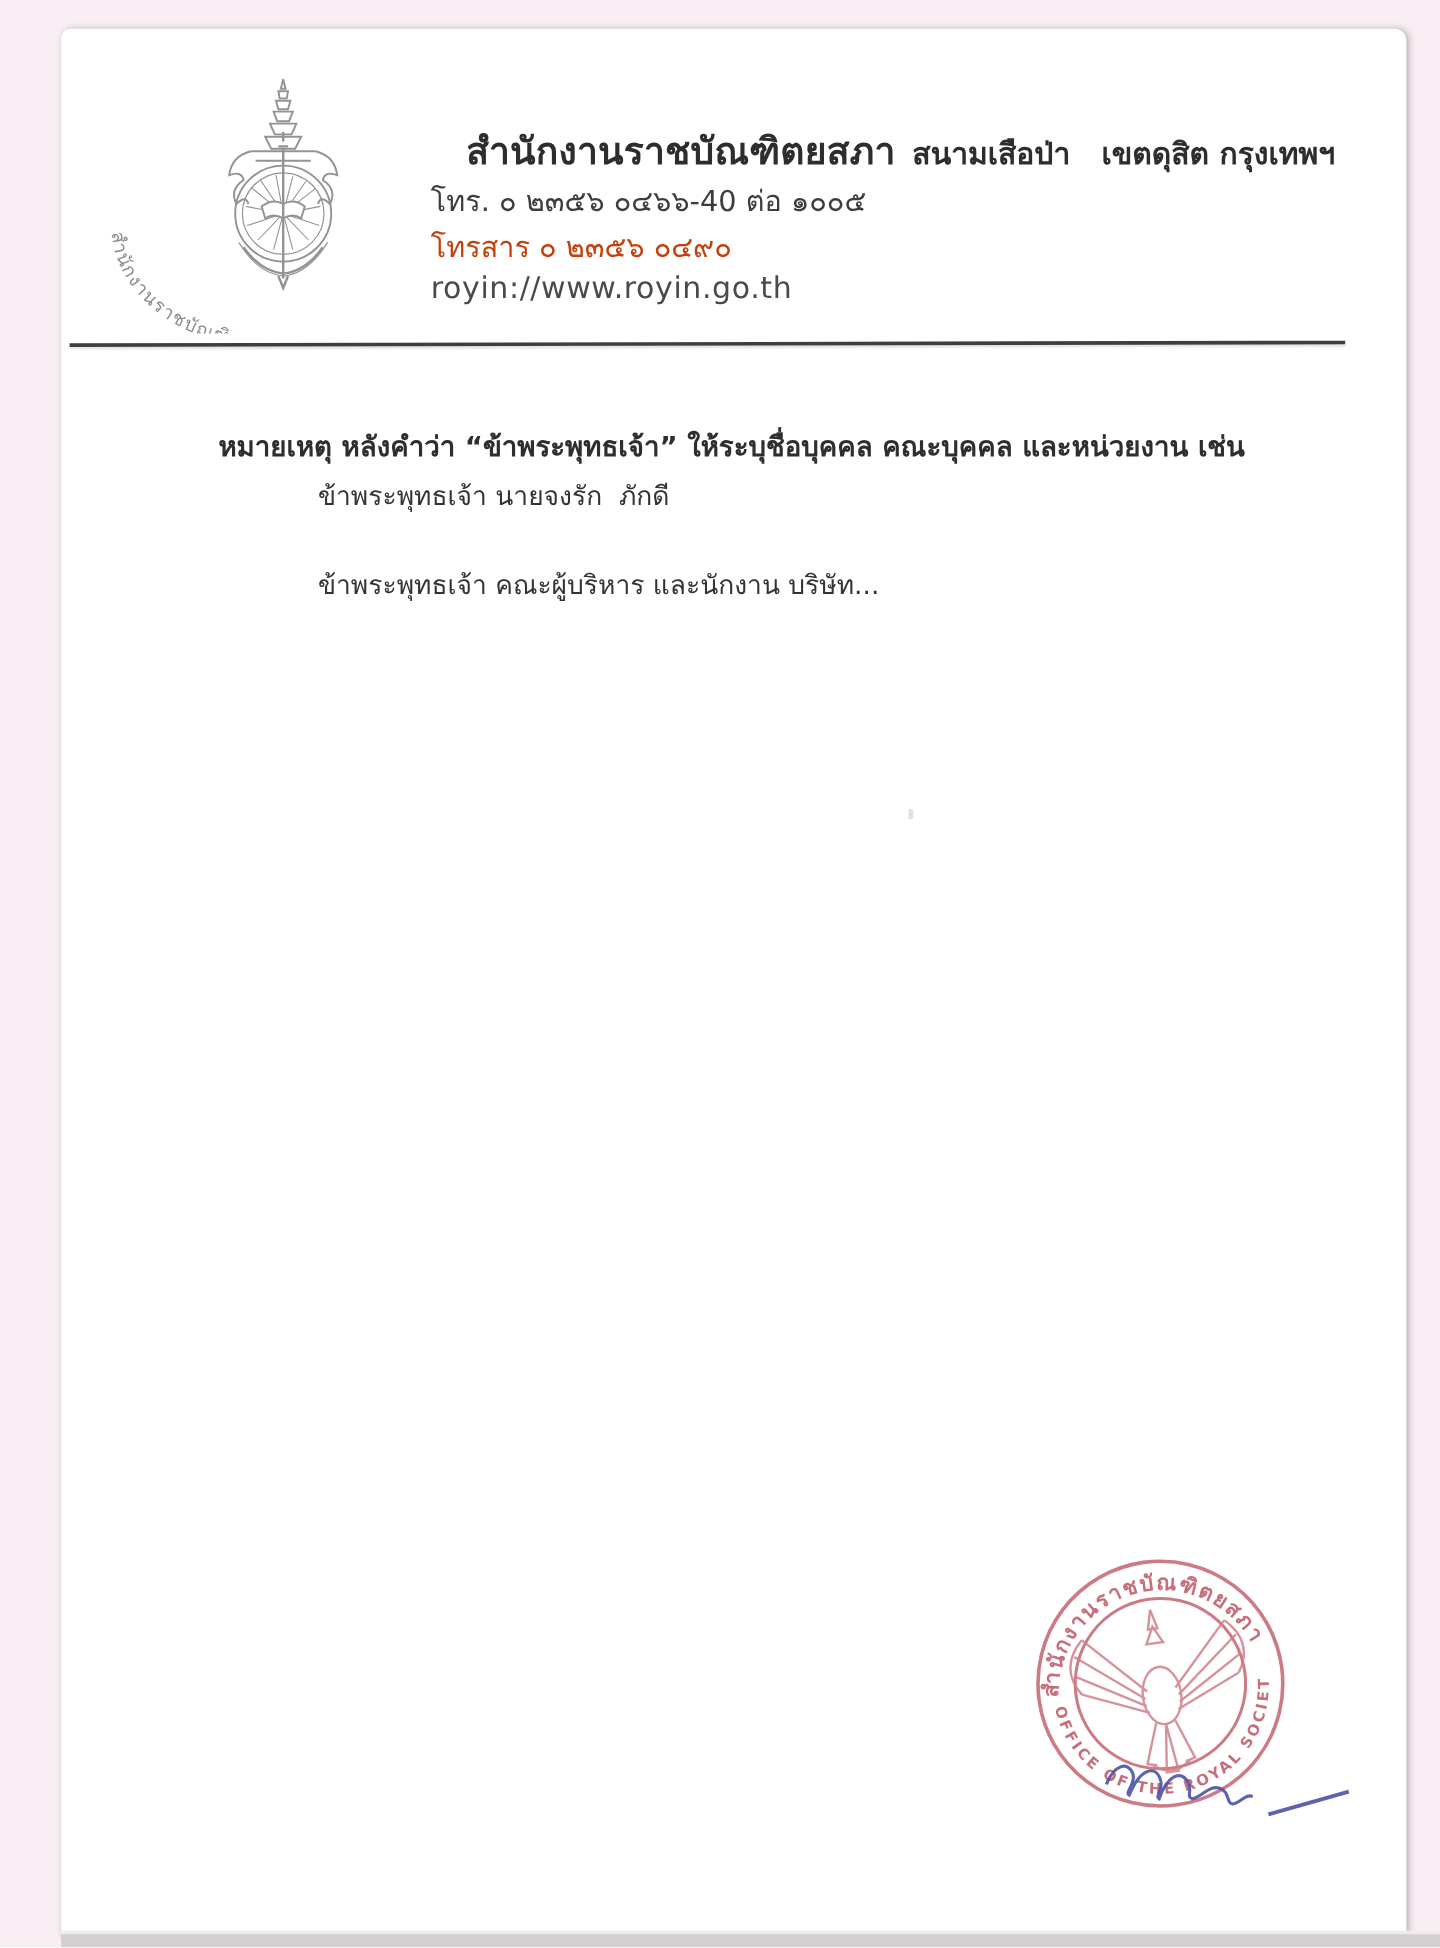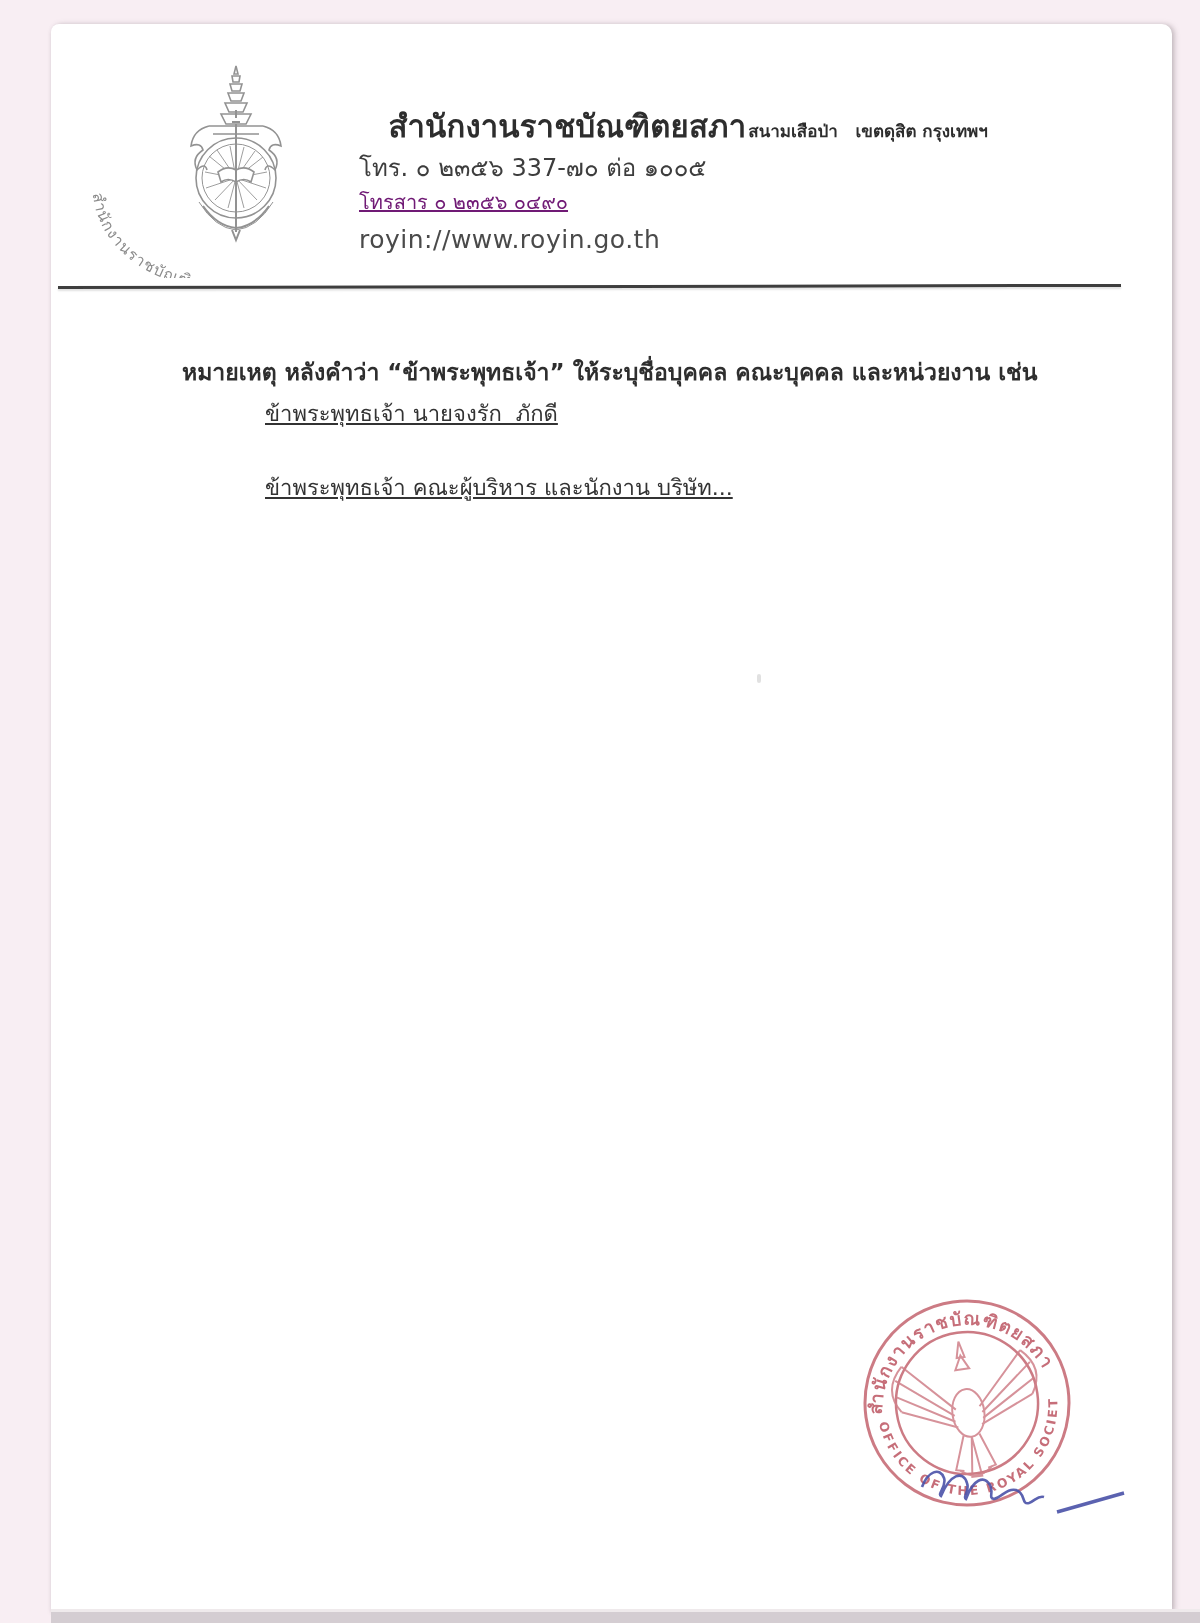--- a/index.html
+++ b/index.html
@@ -5,29 +5,29 @@
   html,body{margin:0;padding:0;}
   body{font-family:"DejaVu Sans","Liberation Sans",sans-serif;}
   .scene{position:relative;width:1200px;height:1623px;background:#f8eef3;overflow:hidden;}
   .paper{position:absolute;left:51px;top:24px;width:1121px;height:1587px;background:#ffffff;
          border-radius:8px 10px 0 0;
          box-shadow:3px 0 5px rgba(130,118,124,.35), 0 2px 4px rgba(130,118,124,.2);}
   .abs{position:absolute;white-space:pre-wrap;}
   
   .org-line{left:307px;top:58px;color:#2d2d2d;}
   .org-name{font-size:31px;font-weight:700;letter-spacing:.2px;}
-  .org-address{font-size:17px;font-weight:700;margin-left:2px;}
+  .org-address{font-size:25px;font-weight:700;margin-left:14px;}
   .phone{left:308px;top:124px;font-size:24px;color:#3d3d3d;}
-  .fax{left:308px;top:162px;font-size:20px;color:#701a75;text-decoration:underline;}
+  .fax{left:308px;top:162px;font-size:24px;color:#c2410c;}
   .website{left:308px;top:201px;font-size:25px;color:#4a4a4a;letter-spacing:.5px;}
   .divider{position:absolute;left:7px;top:261px;width:1063px;height:3px;background:#3e3e3e;
            transform:rotate(-0.12deg);box-shadow:0 2px 2px rgba(0,0,0,.12);}
   
   .note-intro{left:131px;top:330px;font-size:23px;font-weight:600;color:#2e2e2e;}
-  .ex{font-size:22px;color:#333333;text-decoration:underline;}
+  .ex{font-size:22px;color:#333333;}
   .ex1{left:214px;top:372px;}
   .ex2{left:214px;top:409px;}
   .ex3{left:214px;top:446px;}
   
   .logo-svg{position:absolute;left:40px;top:36px;}
   
   .stamp-svg{position:absolute;left:776px;top:1239px;filter:blur(.4px);}
   .speck{position:absolute;left:706px;top:650px;width:4px;height:9px;background:#c9c9c9;opacity:.55;border-radius:2px;}
   .scan-strip{position:absolute;left:51px;top:1612px;width:1149px;height:11px;background:#d4cdd2;}
   .strip-hl{position:absolute;left:51px;top:1609px;width:1149px;height:3px;background:#efeaec;}
@@ -69,21 +69,21 @@
         <path id="logo-arc" d="M 2 128 A 126 100 0 0 0 236 180"></path>
       </defs>
       <text font-size="15.5" fill="#8b8b8b" letter-spacing="1.2">
         <textPath href="#logo-arc" startOffset="2%">สำนักงานราชบัณฑิตยสภา</textPath>
       </text>
     </svg>
 
     <div class="abs org-line">
       <span class="org-name">สำนักงานราชบัณฑิตยสภา</span><span class="org-address">สนามเสือป่า   เขตดุสิต กรุงเทพฯ</span>
     </div>
-    <div class="abs phone">โทร. ๐ ๒๓๕๖ 337-๗๐ ต่อ ๑๐๐๕</div>
+    <div class="abs phone">โทร. ๐ ๒๓๕๖ ๐๔๖๖-40 ต่อ ๑๐๐๕</div>
     <div class="abs fax">โทรสาร ๐ ๒๓๕๖ ๐๔๙๐</div>
     <div class="abs website">royin://www.royin.go.th</div>
 
     <div class="divider"></div>
 
     <div class="abs note-intro">หมายเหตุ หลังคำว่า “ข้าพระพุทธเจ้า” ให้ระบุชื่อบุคคล คณะบุคคล และหน่วยงาน เช่น</div>
     <div class="abs ex ex1">ข้าพระพุทธเจ้า นายจงรัก  ภักดี</div>
     <div class="abs ex ex3">ข้าพระพุทธเจ้า คณะผู้บริหาร และนักงาน บริษัท...</div>
 
     <div class="speck"></div>

